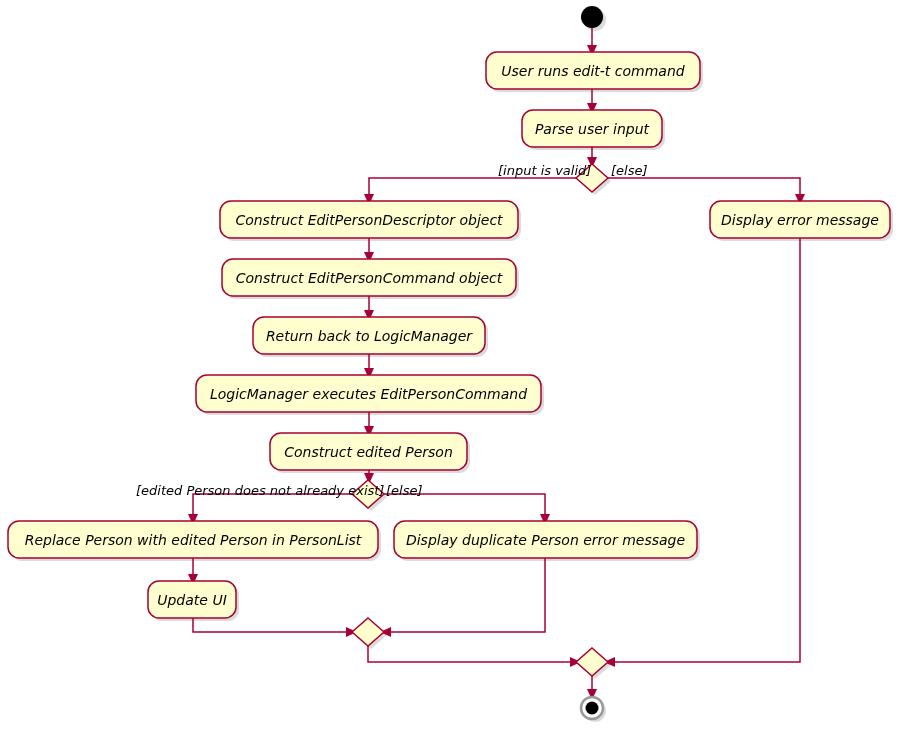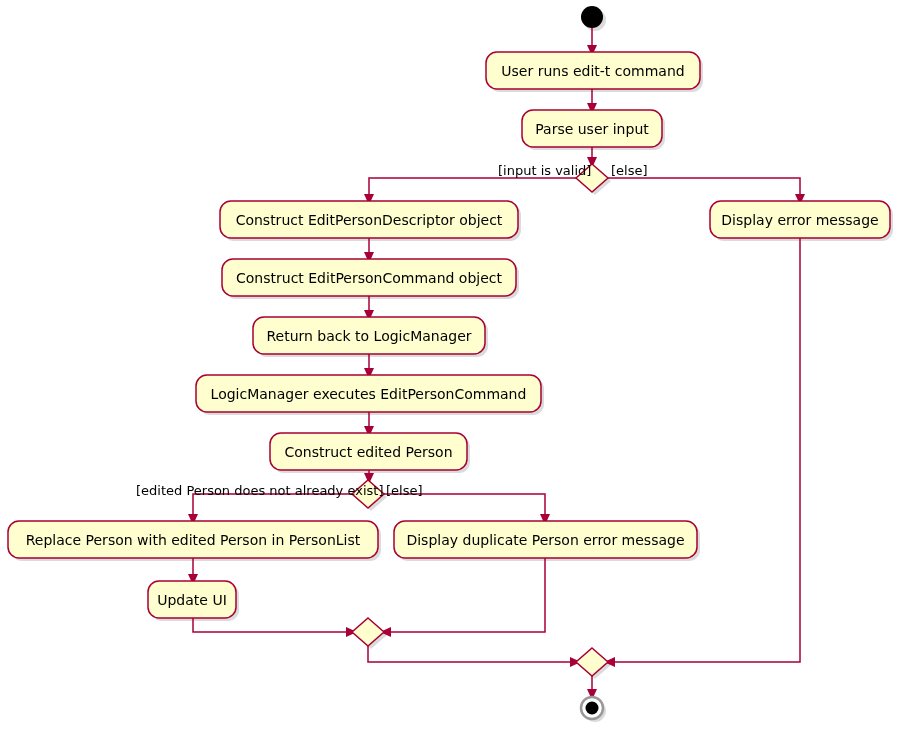--- a/index.html
+++ b/index.html
@@ -11,20 +11,21 @@
   body {
     width: 904px;
     height: 734px;
     font-family: "DejaVu Sans", sans-serif;
     overflow: hidden;
   }
   #diagram-root {
     position: relative;
     width: 904px;
     height: 734px;
+    font-style: italic;
   }
   svg.diagram {
     display: block;
     width: 904px;
     height: 734px;
   }
   .node-shape {
     fill: #FEFECE;
     stroke: #A80036;
     stroke-width: 1.5;

